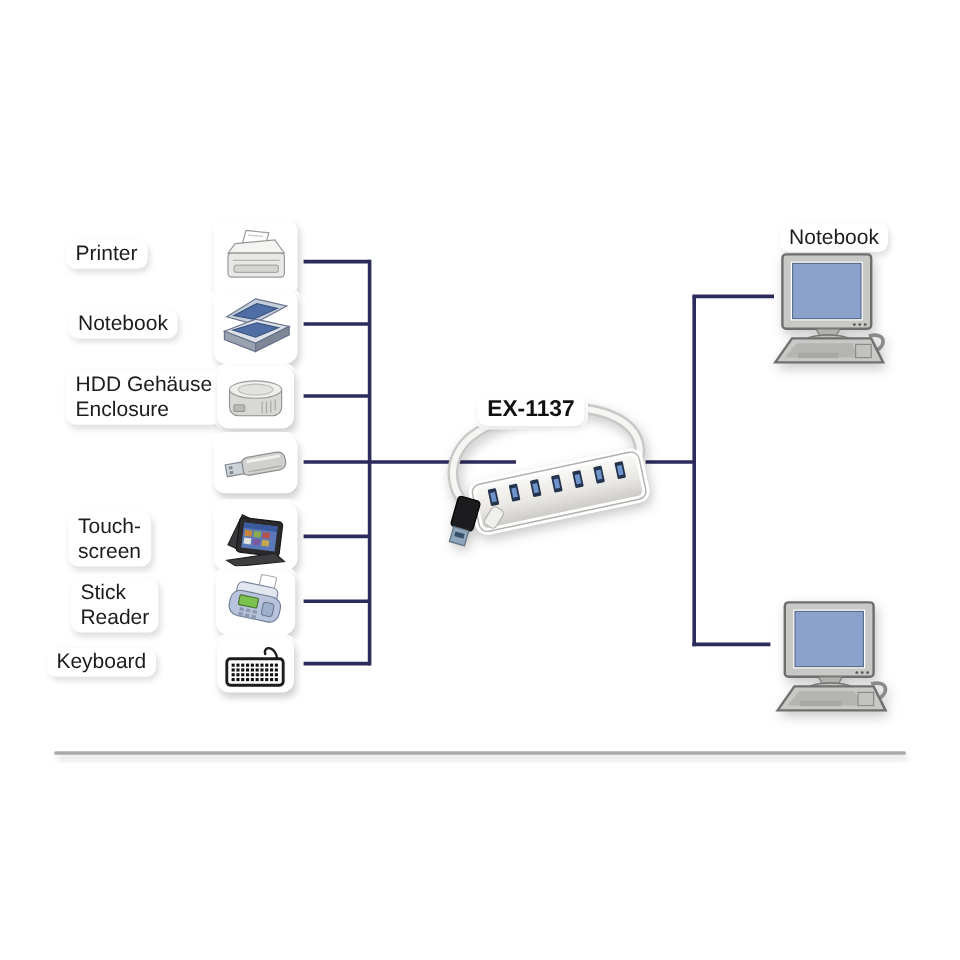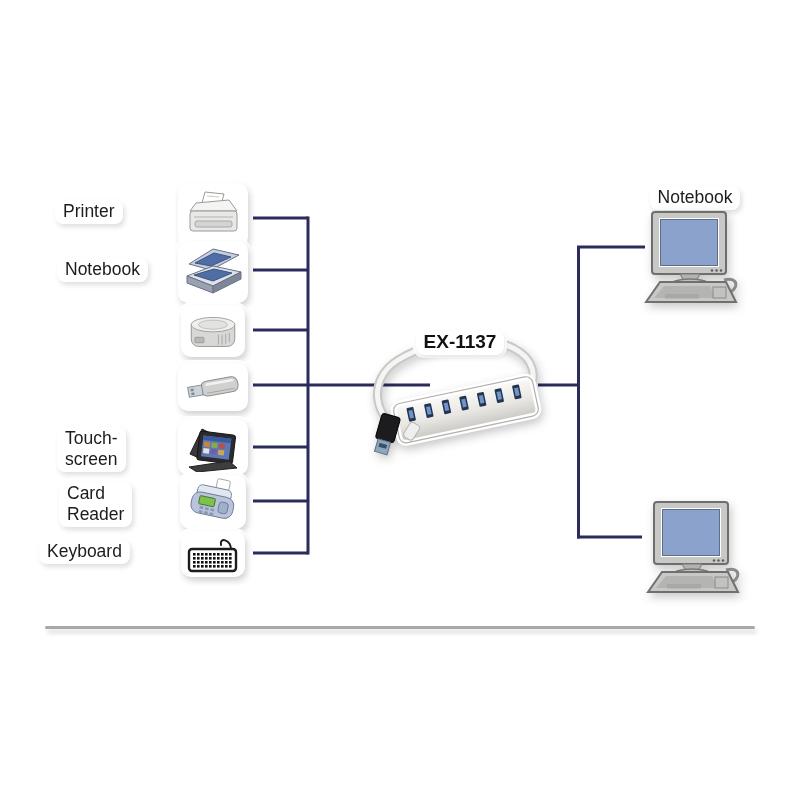--- a/index.html
+++ b/index.html
@@ -13,21 +13,21 @@
     display:inline-block; background:#fff; border-radius:8px;
     padding:1px 8px 2px 8px;
     box-shadow:2px 3px 5px rgba(0,0,0,0.13), 0 0 0 3px #ffffff;
   }
   .dev-label {
     position:absolute; font-size:17.5px; line-height:21px; color:#1c1c1c;
     white-space:pre-line;
   }
   .host-label { position:absolute; font-size:17.5px; color:#1c1c1c; text-align:center; }
   .hub-label {
-    position:absolute; left:398px; top:330px; width:124px; text-align:center;
+    position:absolute; left:398px; top:330px; width:124px; text-align:left;
     font-size:19px; font-weight:bold; color:#111; z-index:5;
   }
   .hub-label span { box-shadow:1px 3px 5px rgba(0,0,0,0.10), 0 0 0 3px #ffffff; }
 
   .icon-box {
     position:absolute; background:#fff; border-radius:10px;
     box-shadow:2px 4px 6px rgba(0,0,0,0.18), 0 0 0 3px #ffffff;
     display:flex; align-items:center; justify-content:center;
   }
   .icon-box svg { display:block; }
@@ -61,23 +61,25 @@
     <path class="wire" d="M253,553 H308"></path>
     <path class="wire" d="M308,216.5 V554.5"></path>
     <path class="wire" d="M538,385 H580"></path>
     <path class="wire" d="M578.5,247 V538.5"></path>
     <path class="wire" d="M577,247 H645"></path>
     <path class="wire" d="M577,537 H642"></path>
   </svg>
 
   <div class="dev-label" style="left:55px; top:200px"><span class="sticker">Printer</span></div>
   <div class="dev-label" style="left:57px; top:258px"><span class="sticker">Notebook</span></div>
+  <div class="dev-label" style="left:55px; top:309px"><span class="sticker">HDD Gehäuse
+Enclosure</span></div>
   <div class="dev-label" style="left:57px; top:427px"><span class="sticker">Touch-
 screen</span></div>
-  <div class="dev-label" style="left:59px; top:482px"><span class="sticker">Card
+  <div class="dev-label" style="left:59px; top:482px"><span class="sticker">Stick
 Reader</span></div>
   <div class="dev-label" style="left:39px; top:540px"><span class="sticker">Keyboard</span></div>
 
   <div class="icon-box" style="left:178px; top:183px; width:70px; height:64px">
     <svg width="64" height="56" viewBox="0 0 64 56">
       <polygon points="24,5 43,7 40,18 21,16" fill="#ffffff" stroke="#9a9a98"></polygon>
       <line x1="26" y1="9" x2="38" y2="10" stroke="#c8c8c6"></line>
       <polygon points="15,16 48,13 56,24 9,24" fill="#f4f4f2" stroke="#9a9a98"></polygon>
       <rect x="9" y="24" width="47" height="20" rx="3" fill="#e8e8e6" stroke="#9a9a98"></rect>
       <line x1="13" y1="30" x2="52" y2="30" stroke="#b4b4b2"></line>

